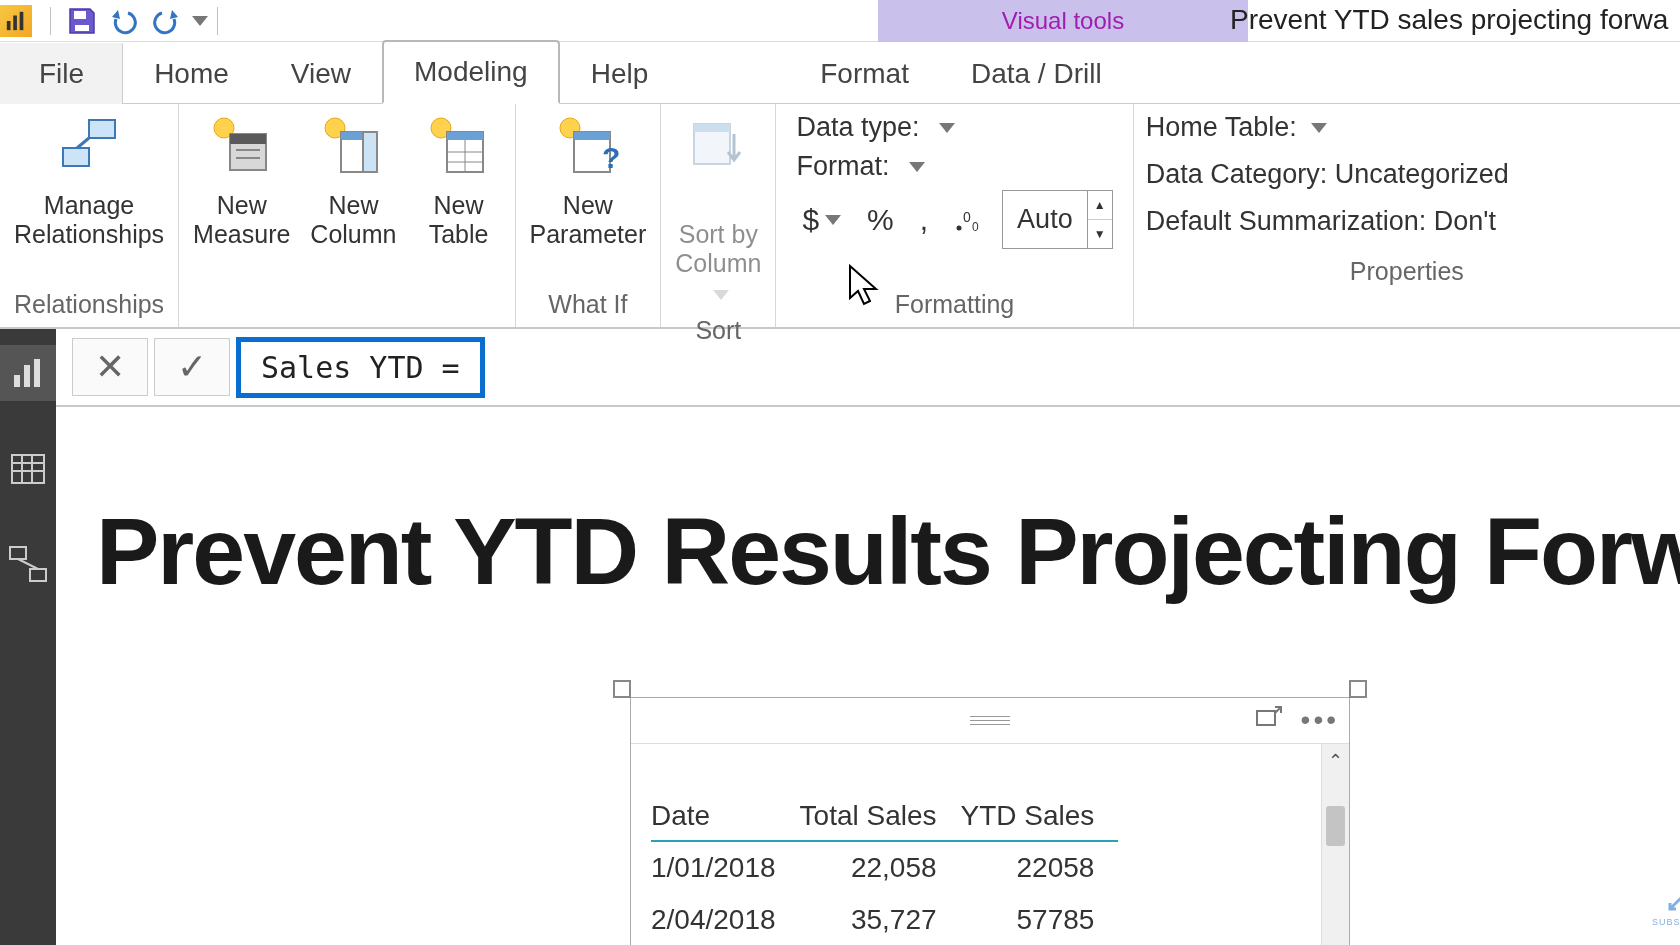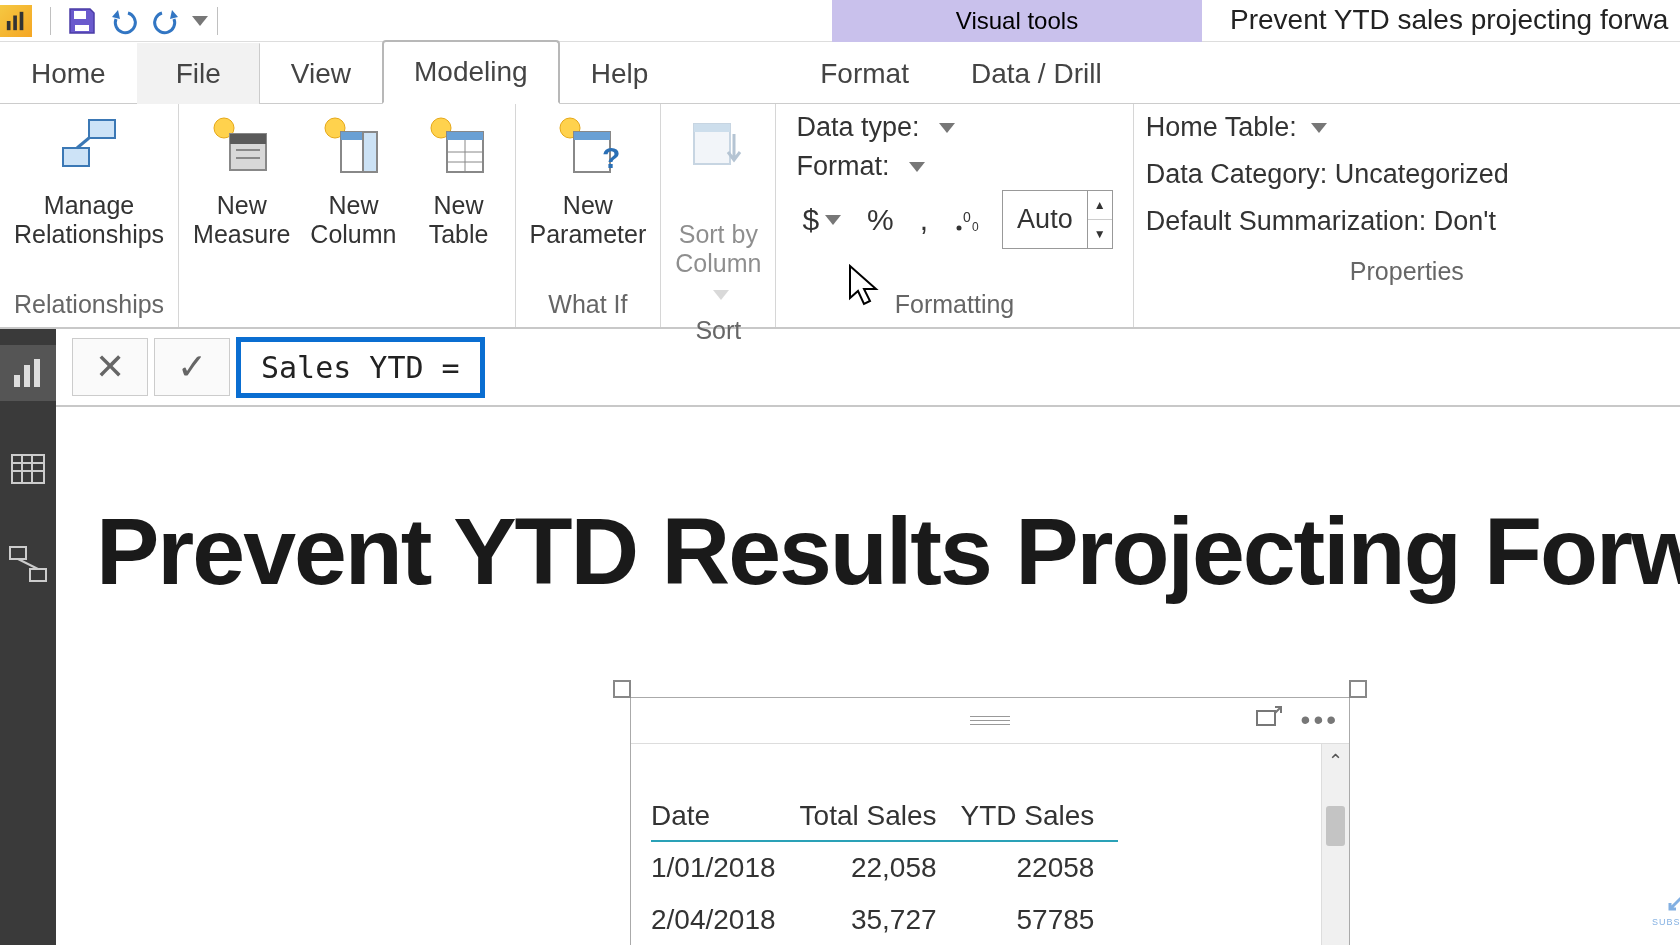--- a/index.html
+++ b/index.html
@@ -45,30 +45,30 @@
     }
     .qat-btn svg { width: 32px; height: 32px; }
     .qat-dropdown-arrow {
       width: 20px;
       display: flex;
       align-items: center;
       justify-content: center;
     }
     .visual-tools-tab {
       position: absolute;
-      left: 832px;
+      left: 878px;
       top: 0;
       width: 370px;
       height: 42px;
       background: #c9c1ec;
       display: flex;
       align-items: center;
       justify-content: center;
       font-size: 24px;
-      color: #000000;
+      color: #a21caf;
       text-align: right;
     }
     .doc-title {
       position: absolute;
       left: 1230px;
       top: 4px;
       font-size: 28px;
       color: #222;
       white-space: nowrap;
     }
@@ -429,22 +429,22 @@
     <span class="fmt-dropdown-caret"></span>
   </div>
   <div class="qat-sep"></div>
 
   <div class="visual-tools-tab">Visual tools</div>
 
   <div class="doc-title">Prevent YTD sales projecting forwa</div>
 </div>
 
 <div class="ribbon-tabs">
+  <div class="ribbon-tab file">File</div>
   <div class="ribbon-tab">Home</div>
-  <div class="ribbon-tab file">File</div>
   <div class="ribbon-tab">View</div>
   <div class="ribbon-tab active">Modeling</div>
   <div class="ribbon-tab">Help</div>
   <div class="ribbon-tab" style="margin-left:110px">Format</div>
   <div class="ribbon-tab">Data / Drill</div>
 </div>
 
 <div class="ribbon-content">
 
   <div class="ribbon-group">

